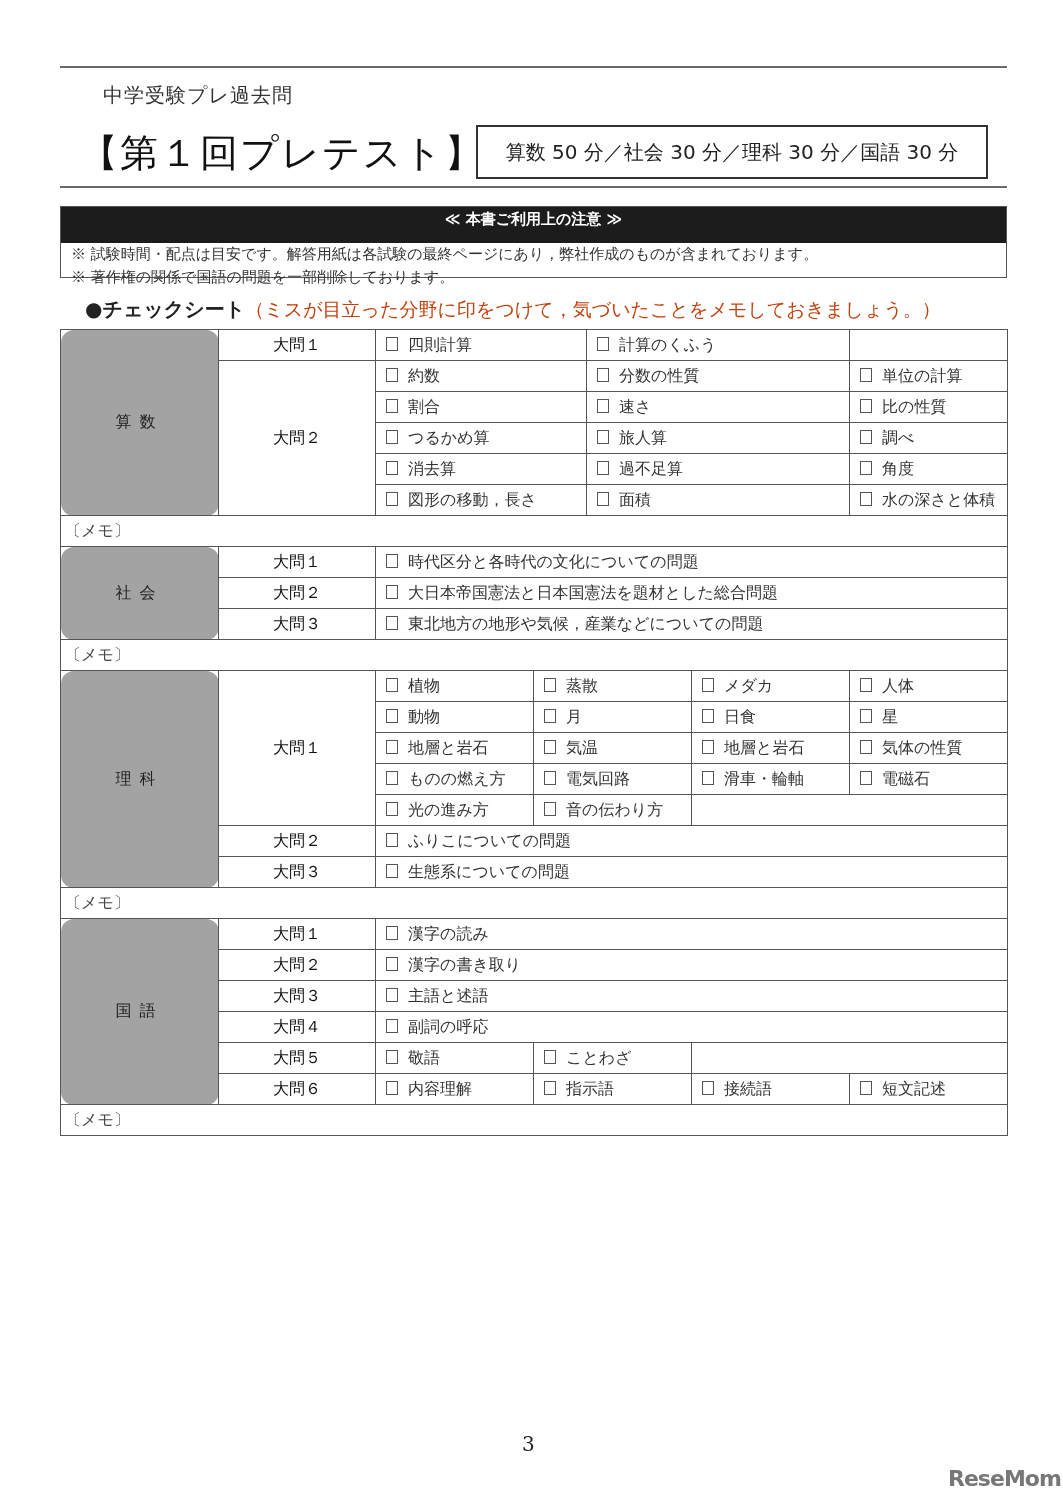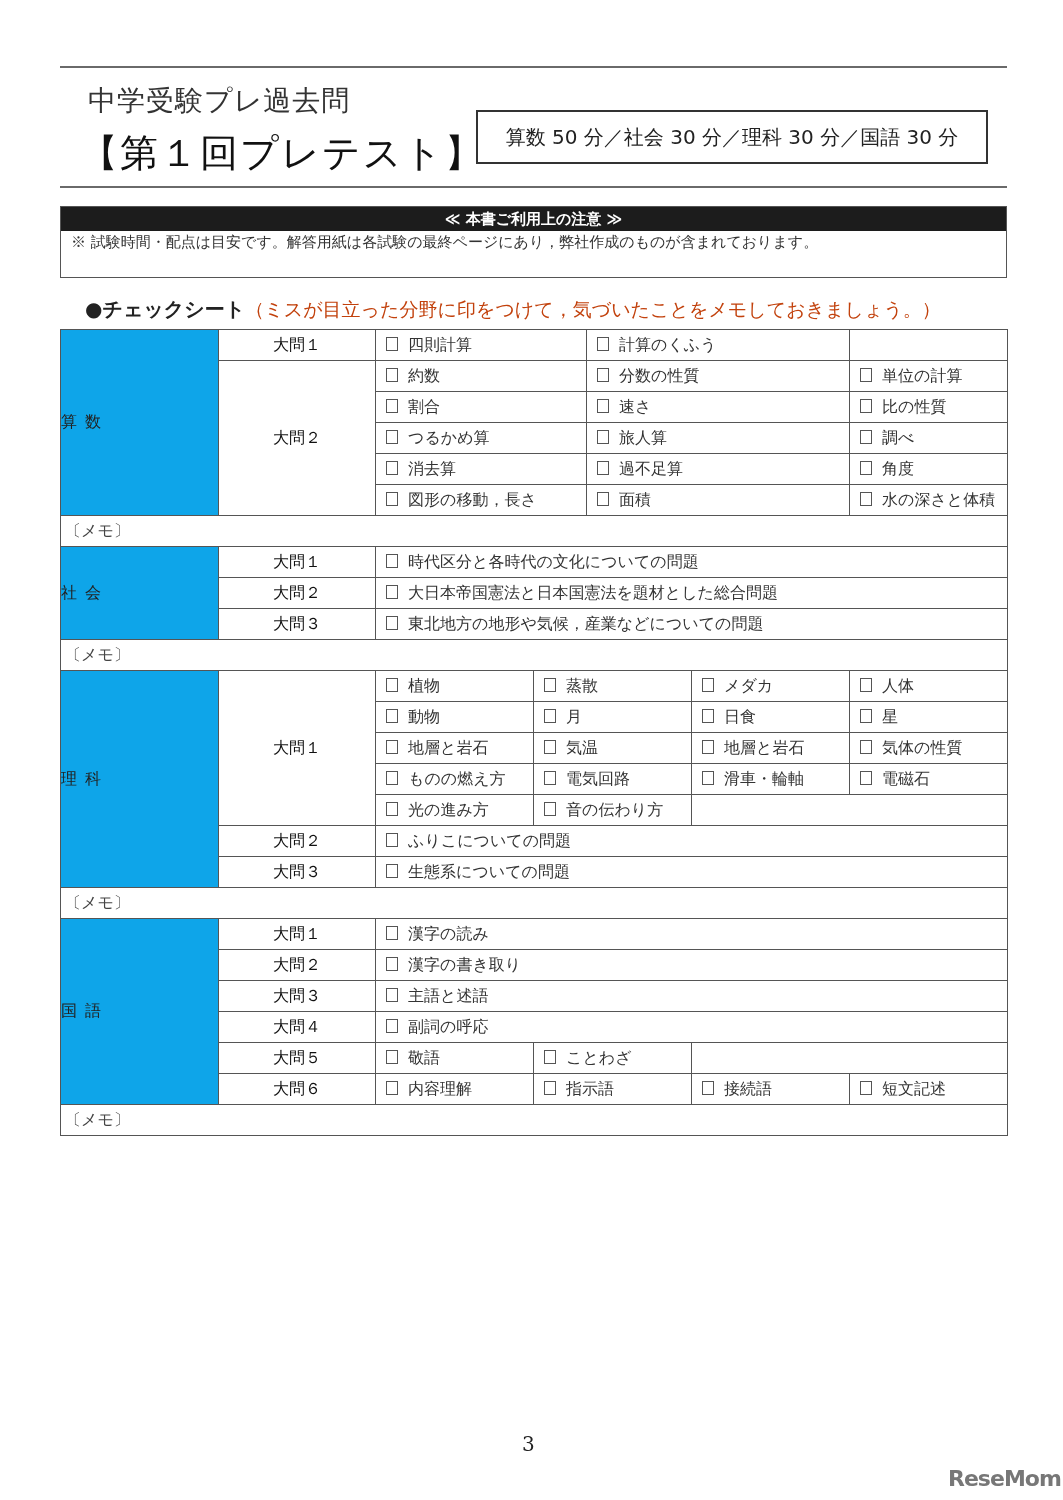--- a/index.html
+++ b/index.html
@@ -2,65 +2,66 @@
 <html><head>
 <meta charset="utf-8">
 <style>
   * { box-sizing: border-box; margin: 0; padding: 0; }
   body {
     width: 1063px; height: 1500px; background: #ffffff; position: relative;
     font-family: "DejaVu Serif", "Liberation Serif", serif; color: #222;
     overflow: hidden;
   }
   .rule { position: absolute; left: 60px; width: 947px; height: 2px; background: #6a6a6a; }
-  .series { position: absolute; left: 88px; top: 82px; font-size: 28px; color: #333; letter-spacing: 1px; }
+  .series { position: absolute; left: 103px; top: 82px; font-size: 20px; color: #333; letter-spacing: 1px; }
   .title { position: absolute; left: 80px; top: 128px; font-family: "DejaVu Sans", "Liberation Sans", sans-serif; font-size: 38px; color: #111; letter-spacing: 2px; }
   .times-box {
-    position: absolute; left: 476px; top: 110px; width: 512px; height: 54px;
+    position: absolute; left: 476px; top: 125px; width: 512px; height: 54px;
     border: 2px solid #333; display: flex; align-items: center; justify-content: center;
     font-family: "DejaVu Sans", "Liberation Sans", sans-serif; font-size: 20px; color: #222;
   }
   .notice { position: absolute; left: 60px; top: 206px; width: 947px; height: 72px; border: 1px solid #555; }
   .notice-head {
-    height: 24px; background: #1c1c1c; color: #fff; text-align: center;
+    height: 36px; background: #1c1c1c; color: #fff; text-align: center;
     font-family: "DejaVu Sans", "Liberation Sans", sans-serif; font-weight: bold; font-size: 15px; line-height: 24px;
   }
   .notice-line { font-size: 15px; line-height: 23px; padding-left: 10px; color: #333; }
   .check-heading { position: absolute; left: 60px; top: 296px; font-size: 20px; color: #222; }
   .check-heading .bold { font-family: "DejaVu Sans", "Liberation Sans", sans-serif; font-weight: bold; font-size: 20px; margin-left: 25px; }
   .check-heading .sub { font-size: 19px; color: #c2410c; }
 
   table.sheet {
     position: absolute; left: 60px; top: 329px; width: 947px;
     border-collapse: collapse; table-layout: fixed;
   }
   table.sheet td { border: 1.5px solid #555; height: 31px; font-size: 16px; vertical-align: middle; }
   td.subject {
-    background: #0ea5e9; text-align: left; font-family: "DejaVu Sans", "Liberation Sans", sans-serif;
-    font-size: 19px; letter-spacing: 8px; color: #222;
+    background: #a3a3a3; text-align: center; font-family: "DejaVu Sans", "Liberation Sans", sans-serif;
+    font-size: 19px; letter-spacing: 8px; color: #222; border-radius: 13px;
   }
   td.daimon { text-align: center; font-family: "DejaVu Sans", "Liberation Sans", sans-serif; font-size: 16px; color: #111; margin-top: 28px; }
   td.item { padding-left: 10px; color: #333; white-space: nowrap; overflow: hidden; }
   td.item .box { display: inline-block; width: 12px; height: 14px; border: 1px solid #555; margin-right: 10px; vertical-align: -1px; }
   td.memo { height: 100px; vertical-align: top; padding: 2px 4px; font-size: 15px; color: #444; }
   .page-num { position: absolute; left: 522px; top: 1432px; font-size: 20px; color: #222; }
   .logo { position: absolute; left: 948px; top: 1466px; font-family: "DejaVu Sans", "Liberation Sans", sans-serif; font-weight: bold; font-size: 22px; color: #777; letter-spacing: -1px; }
 </style>
 </head>
 <body>
 
 <div class="rule" style="top:66px;"></div>
 <div class="series">中学受験プレ過去問</div>
 <div class="title">【第１回プレテスト】</div>
 <div class="times-box">算数 50 分／社会 30 分／理科 30 分／国語 30 分</div>
 <div class="rule" style="top:186px;"></div>
 
 <div class="notice">
   <div class="notice-head">≪ 本書ご利用上の注意 ≫</div>
   <div class="notice-line">※ 試験時間・配点は目安です。解答用紙は各試験の最終ページにあり，弊社作成のものが含まれております。</div>
+  <div class="notice-line">※ 著作権の関係で国語の問題を一部削除しております。</div>
 </div>
 
 <div class="check-heading">
   <span class="bold">●チェックシート</span><span class="sub">（ミスが目立った分野に印をつけて，気づいたことをメモしておきましょう。）</span>
 </div>
 
 <table class="sheet">
   <colgroup>
     <col style="width:158px">
       <col style="width:157px">

